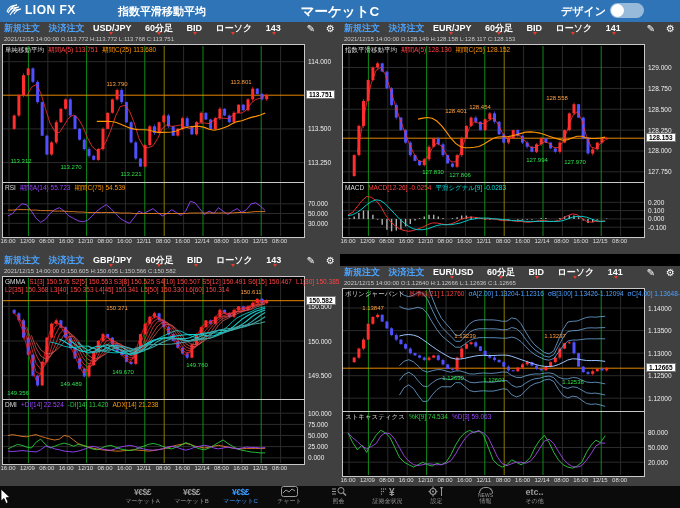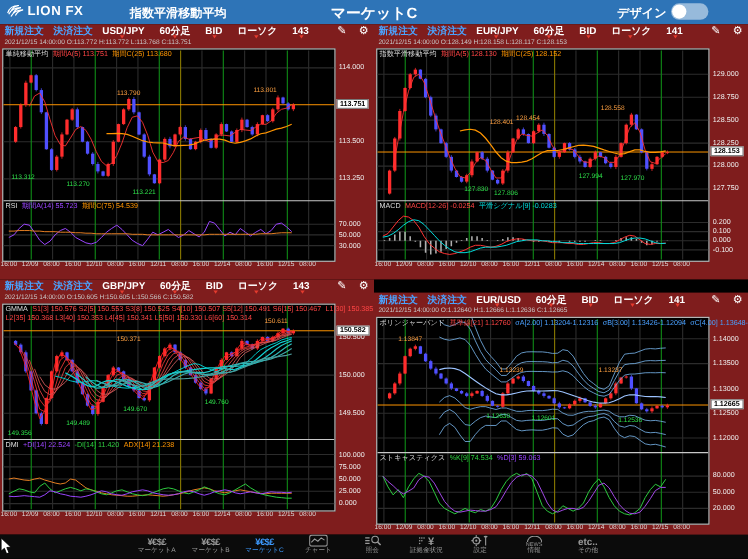--- a/index.html
+++ b/index.html
@@ -7,21 +7,21 @@
        font-family:"Liberation Sans","DejaVu Sans",sans-serif;}
   
   .topbar{position:absolute;top:0;left:0;width:680px;height:22px;background:#2e74b7;color:#fff;}
   .logo{position:absolute;left:6px;top:3px;font-weight:bold;font-size:12px;letter-spacing:.5px;display:flex;align-items:center;gap:3px;}
   .layout-btn{position:absolute;left:118px;top:4px;font-size:11px;font-weight:bold;cursor:default;}
   .tb-title{position:absolute;left:0;right:0;top:3px;text-align:center;font-size:13.5px;font-weight:bold;}
   .design-lbl{position:absolute;right:74px;top:4px;font-size:11px;font-weight:bold;}
   .toggle{position:absolute;right:36px;top:3px;width:34px;height:15px;border-radius:8px;background:rgba(255,255,255,.5);}
   .knob{position:absolute;left:1px;top:1px;width:13px;height:13px;border-radius:50%;background:#fff;}
   
-  .panel{position:absolute;width:340px;height:232px;background:#7f1d1d;}
+  .panel{position:absolute;width:340px;height:232px;background:#404040;}
   .phead{position:absolute;top:0;left:0;right:0;height:14px;font-size:9px;font-weight:bold;color:#fff;
          white-space:nowrap;padding-left:4px;line-height:13px;}
   .lnk{color:#4aa3ff;margin-right:6px;}
   .hitem{position:relative;margin-right:11px;display:inline-block;}
   .dd::after{content:"";position:absolute;left:42%;bottom:-2px;border:2.5px solid transparent;border-top:3px solid #e53b2e;}
   .hicons{position:absolute;right:5px;top:0;color:#fff;font-size:10px;font-family:"DejaVu Sans",sans-serif;}
   .hicons span{margin-left:11px;}
   .ohlc{position:absolute;top:14px;left:4px;height:8px;font-size:6px;color:#c9c9c9;white-space:nowrap;}
   .chartbox{position:absolute;left:2px;top:22px;border:1px solid #c8c8c8;background:#000;}
   .ind{position:absolute;left:2px;top:1px;font-size:6.5px;white-space:nowrap;}

